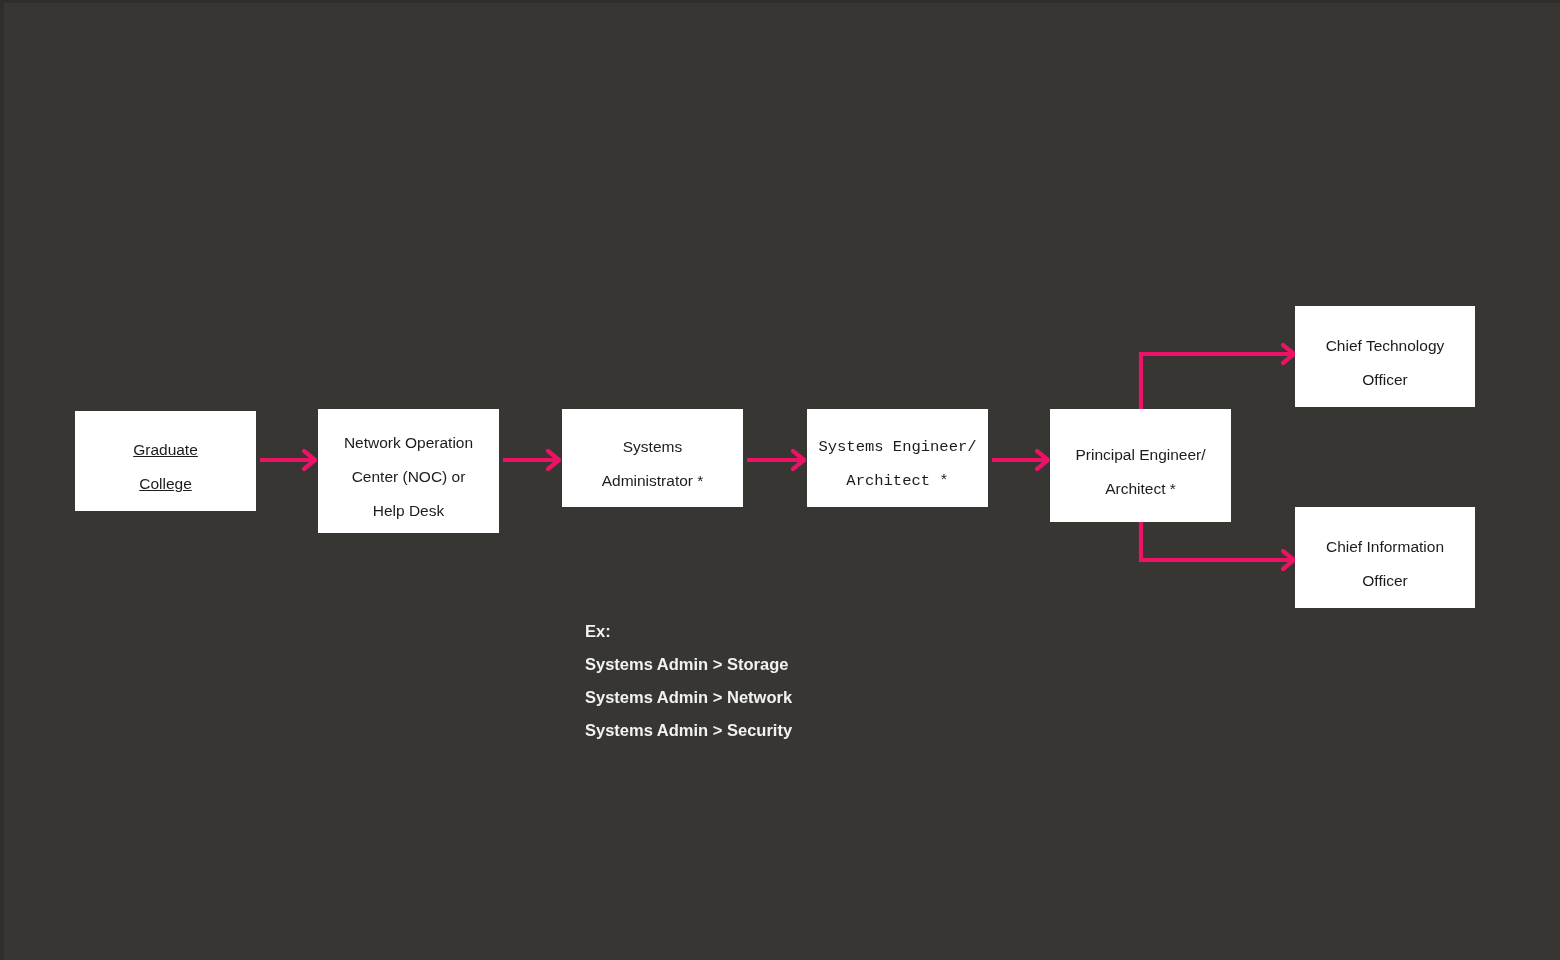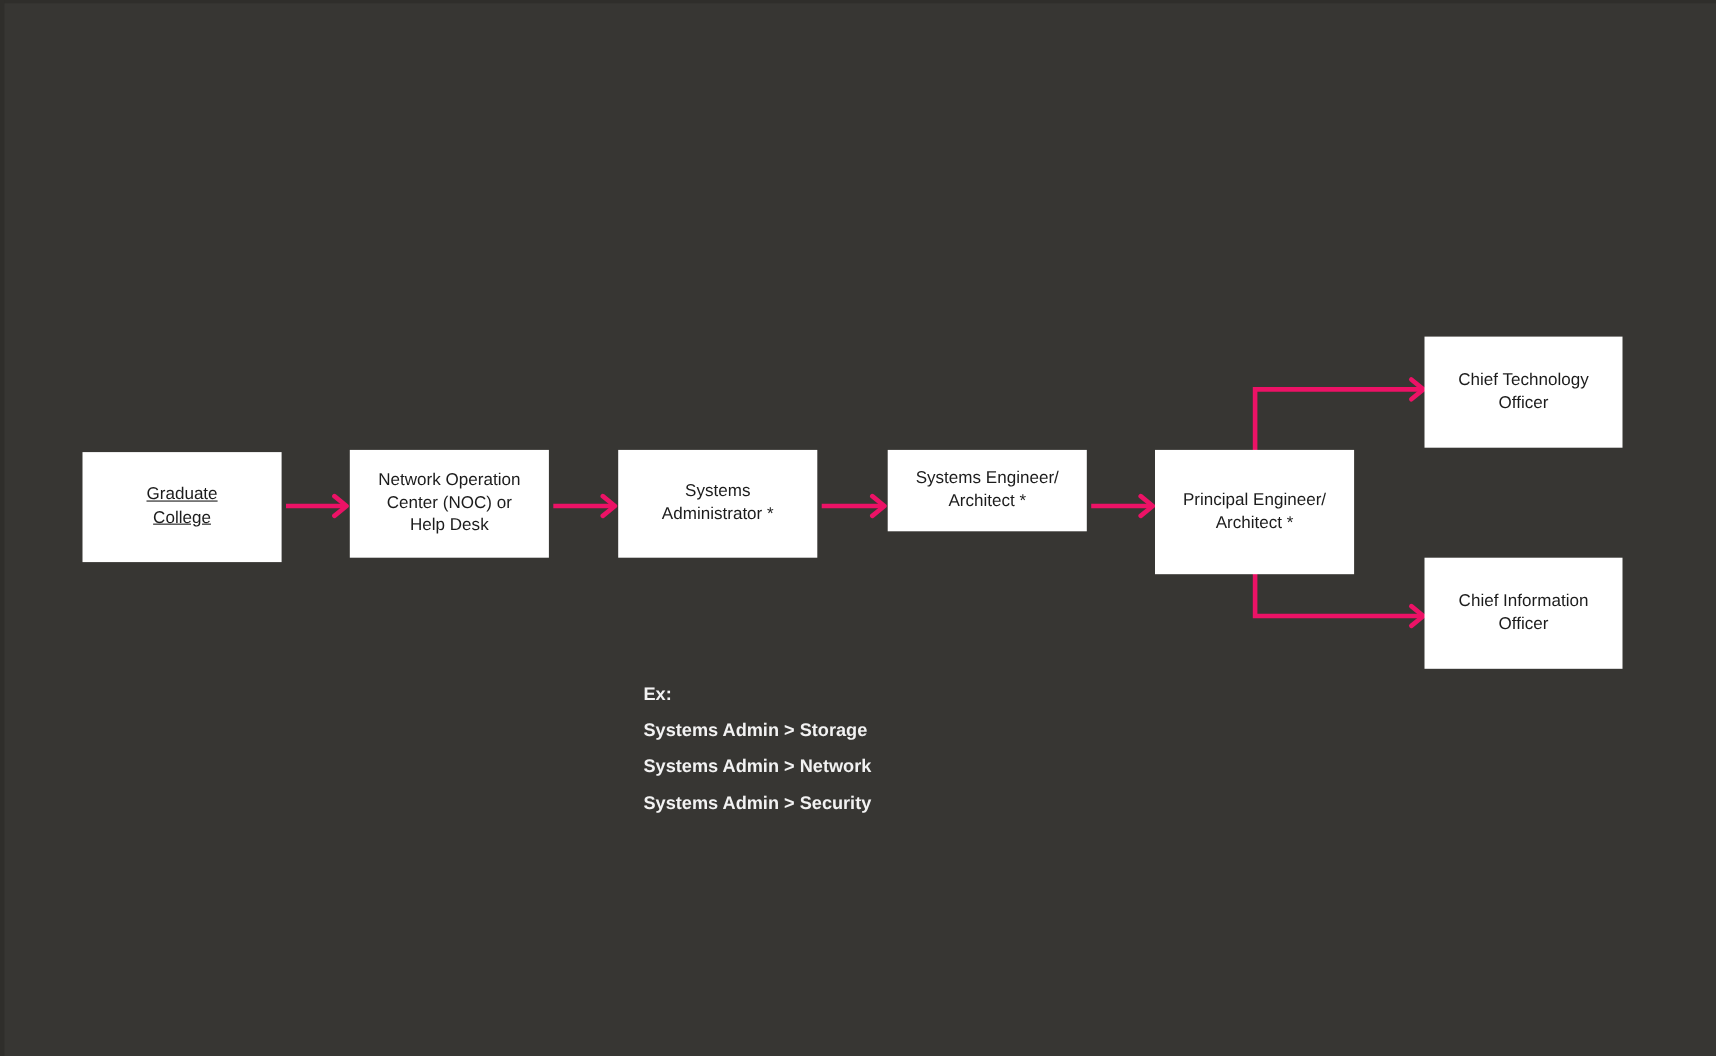--- a/index.html
+++ b/index.html
@@ -50,21 +50,21 @@
     display: flex;
     align-items: center;
     justify-content: center;
     text-align: center;
     font-size: 15.5px;
     line-height: 1.34;
     z-index: 3;
     box-sizing: border-box;
     padding: 4px 8px;
   }
-  .node span { display: block; }
+  .node span { display: block; margin-top: 13px; }
 
   
   #connectors {
     position: absolute;
     left: 0;
     top: 0;
     width: 1560px;
     height: 960px;
     z-index: 2;
     pointer-events: none;
@@ -134,36 +134,36 @@
     </g>
   </svg>
 
   <div class="node" style="left:71px;  top:408px; width:181px; height:100px;text-decoration:underline;">
     <div>
       <span>Graduate</span>
       <span>College</span>
     </div>
   </div>
 
-  <div class="node" style="left:314px; top:406px; width:181px; height:98px;">
+  <div class="node" style="left:314px; top:406px; width:181px; height:124px;">
     <div>
       <span>Network Operation</span>
       <span>Center (NOC) or</span>
       <span>Help Desk</span>
     </div>
   </div>
 
   <div class="node" style="left:558px; top:406px; width:181px; height:98px;">
     <div>
       <span>Systems</span>
       <span>Administrator *</span>
     </div>
   </div>
 
-  <div class="node" style="left:803px; top:406px; width:181px; height:74px;">
+  <div class="node" style="left:803px; top:406px; width:181px; height:98px;font-family:Liberation Mono, monospace;">
     <div>
       <span>Systems Engineer/</span>
       <span>Architect *</span>
     </div>
   </div>
 
   <div class="node" style="left:1046px; top:406px; width:181px; height:113px;">
     <div>
       <span>Principal Engineer/</span>
       <span>Architect *</span>

